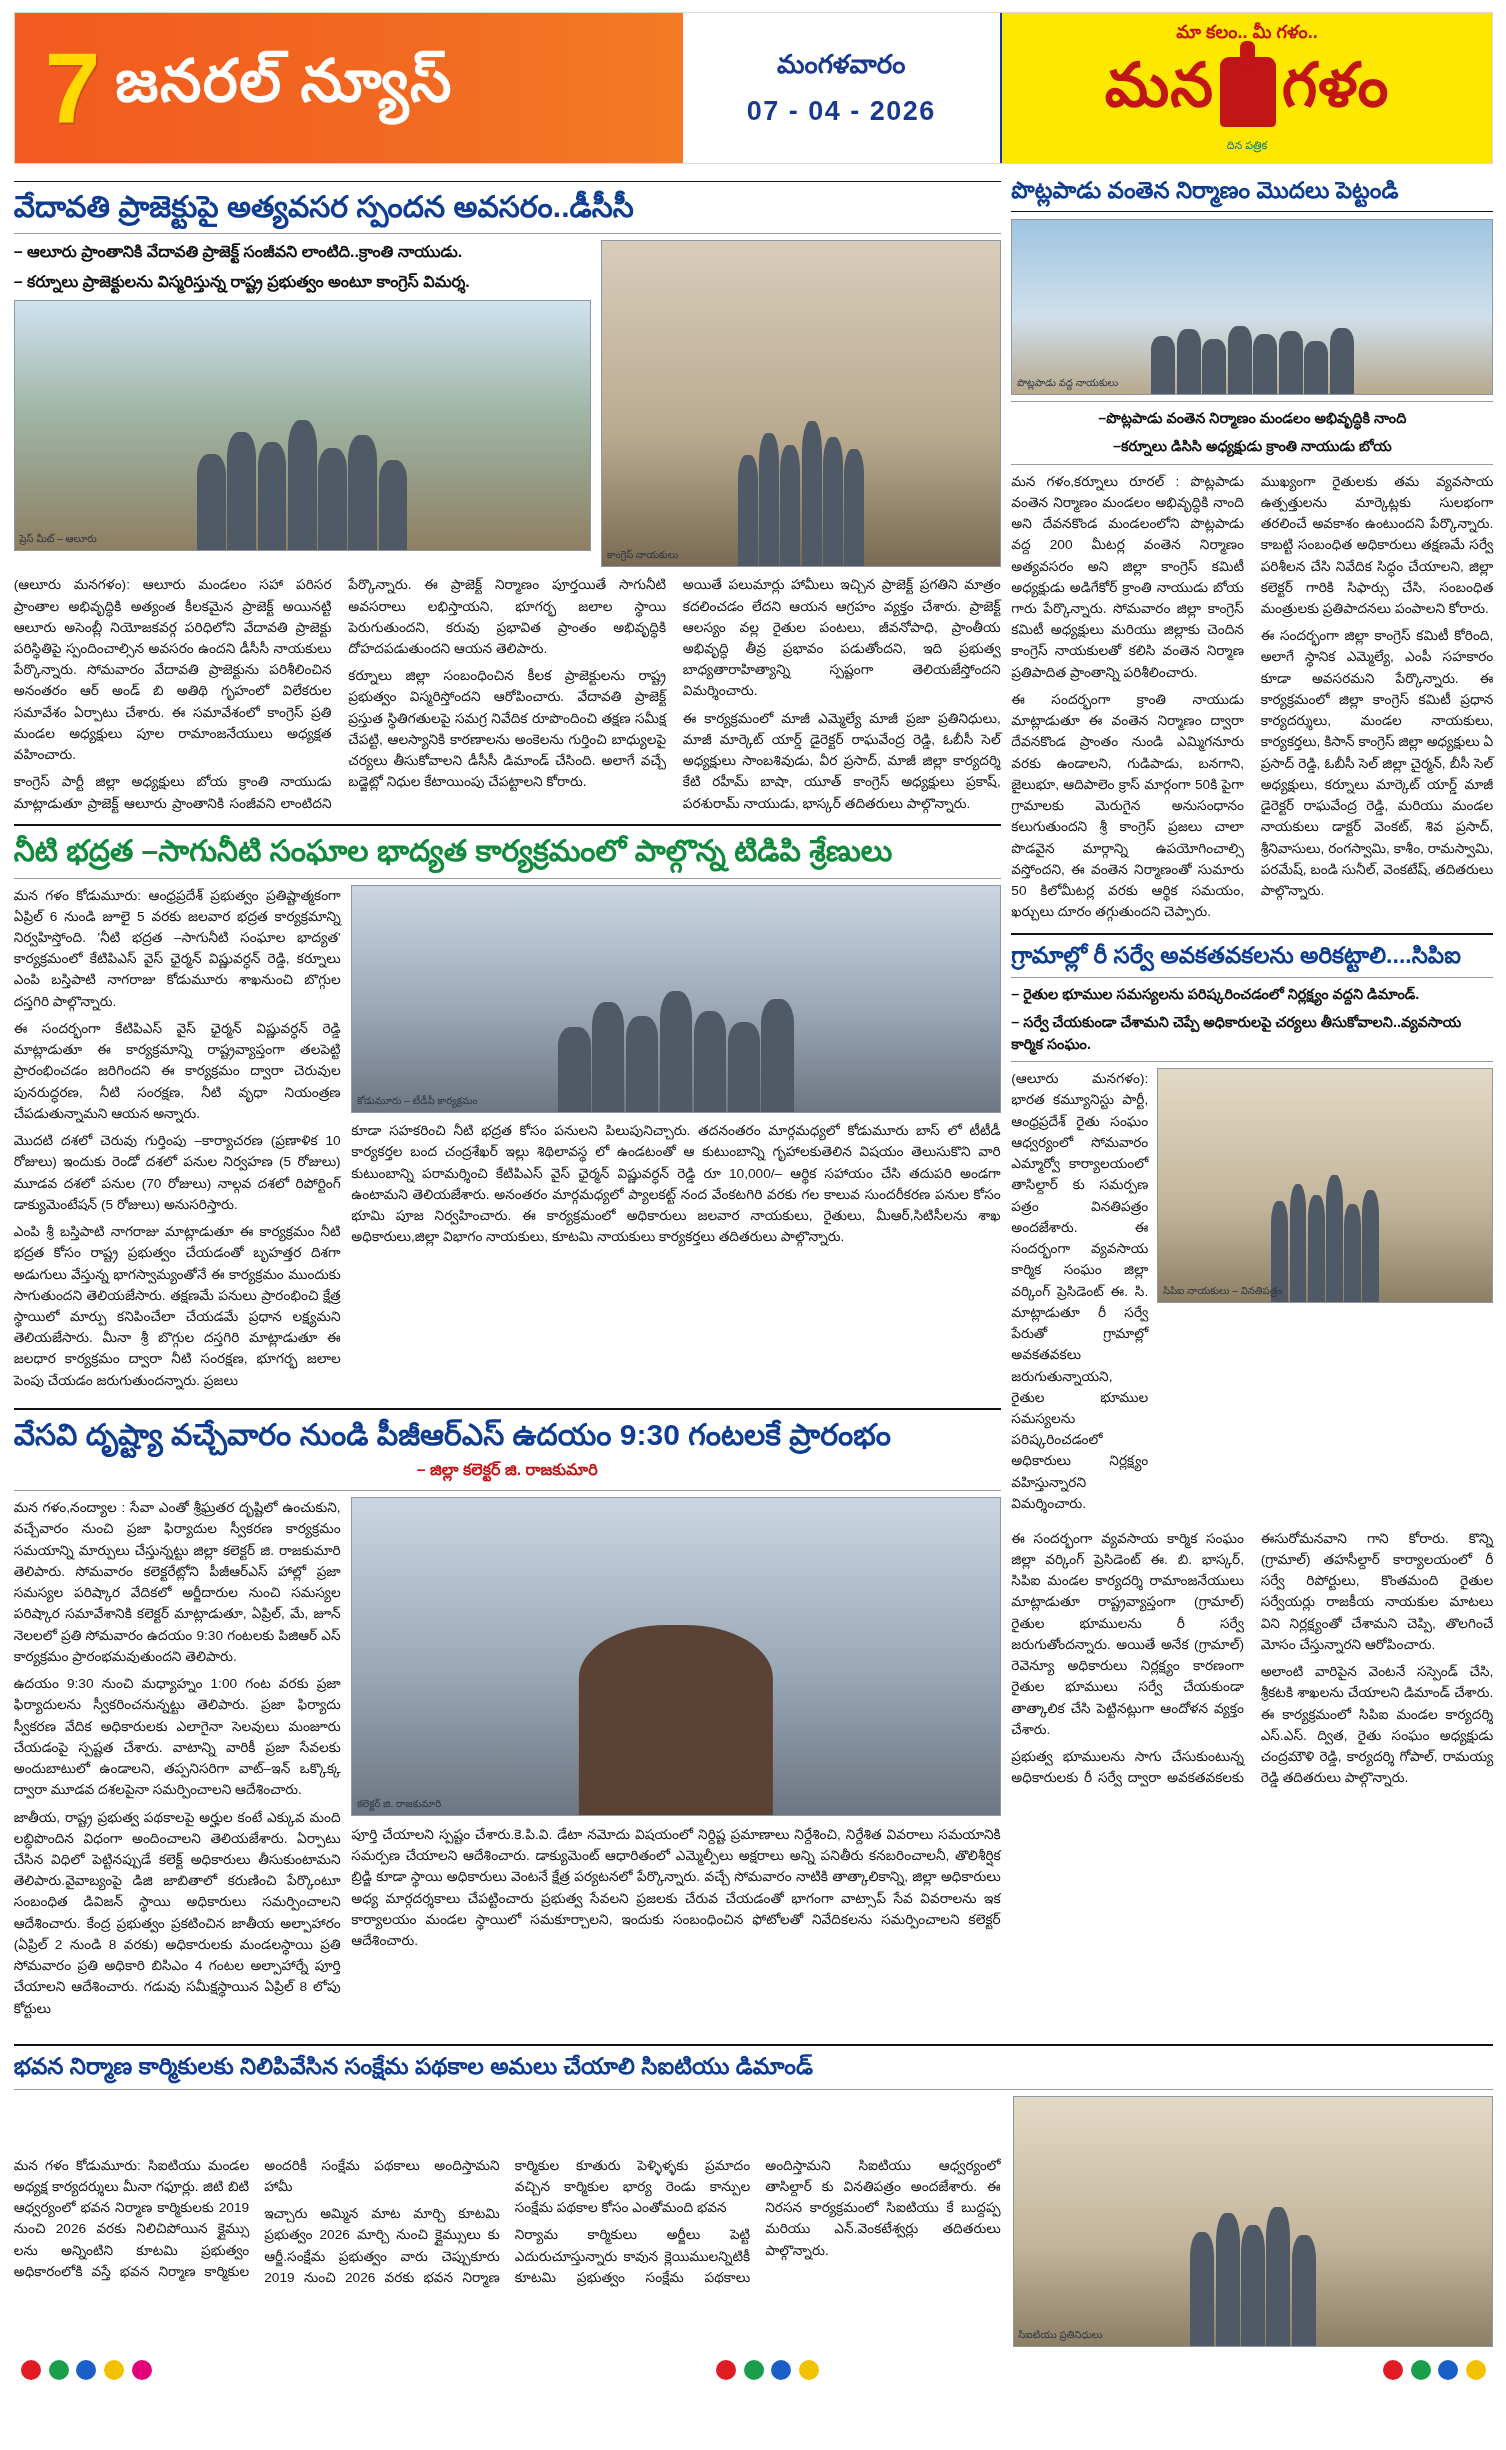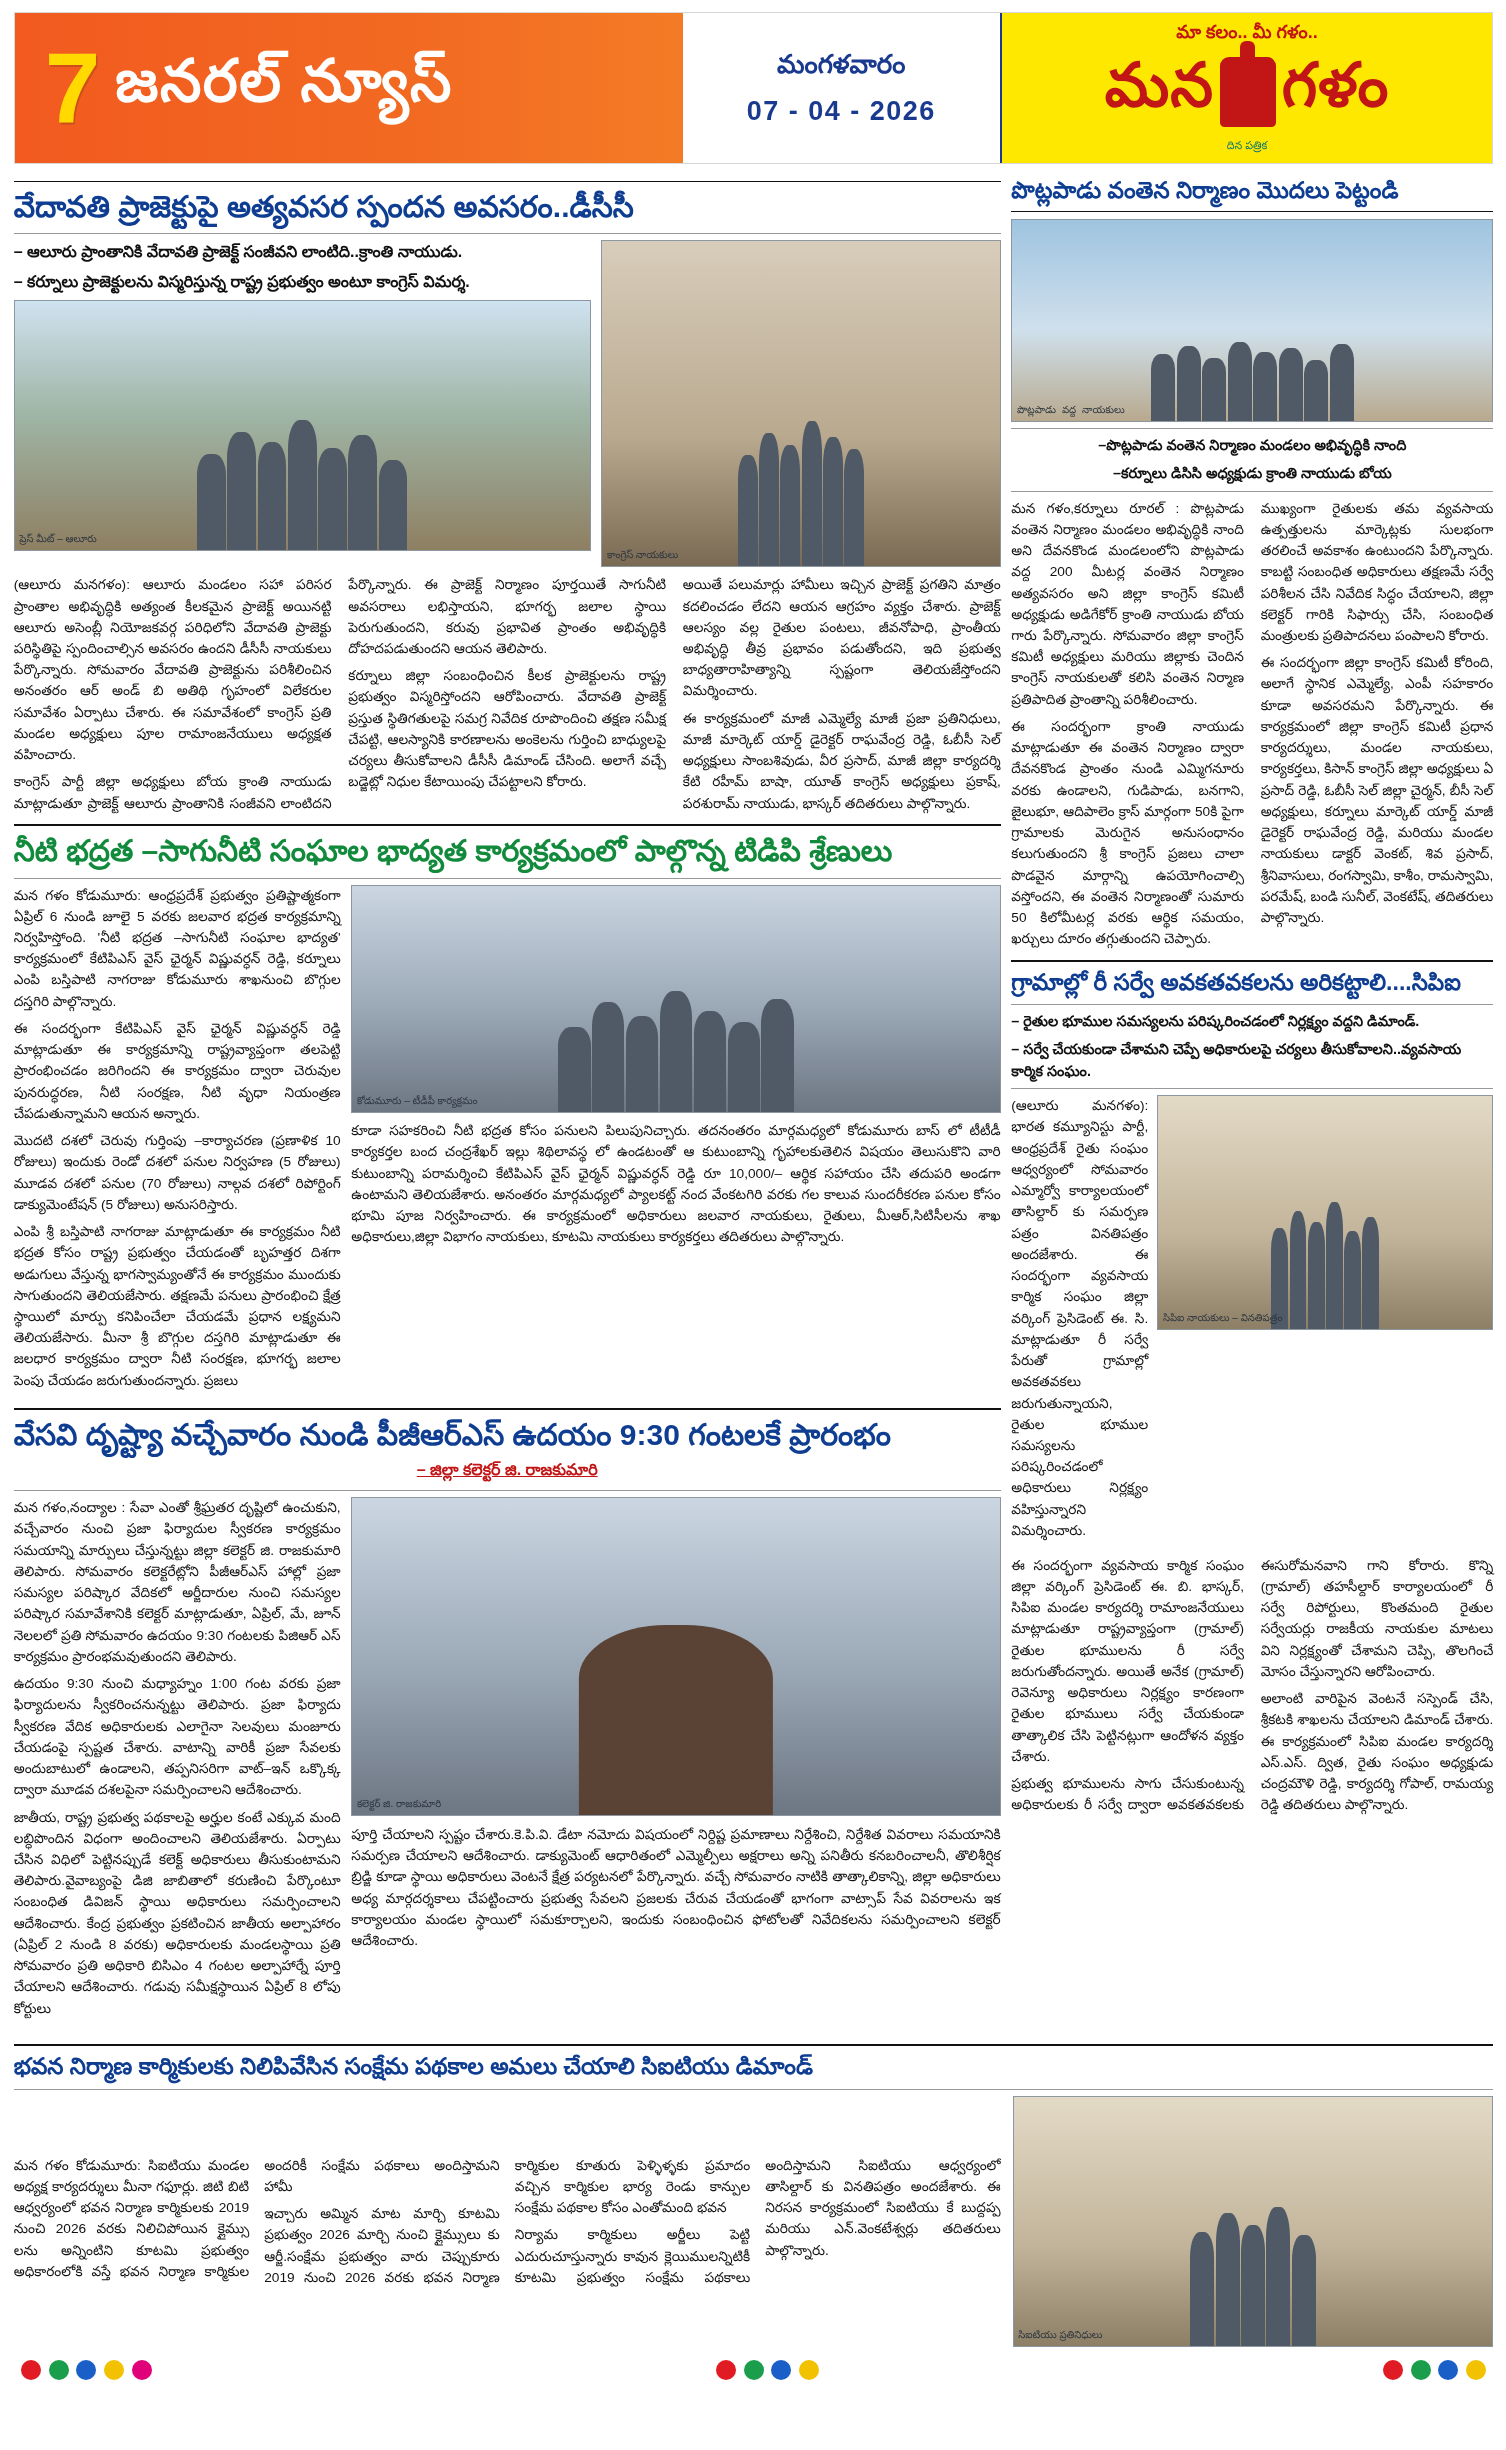--- a/index.html
+++ b/index.html
@@ -109,21 +109,21 @@
   .headline-green { color: #128a3c; }
   .headline-sm { font-size: 23px; }
   .subhead {
     font-size: 16px;
     color: #111;
     line-height: 1.5;
     font-weight: bold;
     margin-bottom: 6px;
   }
   .byline {
-    font-size: 16px; color: #c21515; font-weight: bold; text-align: center; margin: 4.6px 0 7.6px 0; text-decoration: underline;
+    font-size: 16px; color: #c21515; font-weight: bold; text-align: center; margin: 4.6px 0 7.6px 0;
   }
 
   .cols-3 { column-count: 3; column-gap: 16.7px; }
   .cols-2 { column-count: 2; column-gap: 16.7px; }
   .cols-4 { column-count: 4; column-gap: 15px; }
   .body-text {
     font-size: 13.7px;
     line-height: 1.55;
     color: #111;
     text-align: justify;
@@ -290,21 +290,21 @@
             <p class="body-text" style="margin-top:7.6px;">పూర్తి చేయాలని స్పష్టం చేశారు.కె.పి.వి. డేటా నమోదు విషయంలో నిర్దిష్ట ప్రమాణాలు నిర్దేశించి, నిర్దేశిత వివరాలు సమయానికి సమర్పణ చేయాలని ఆదేశించారు. డాక్యుమెంట్ ఆధారితంలో ఎమ్మెల్పీలు అక్షరాలు అన్ని పనితీరు కనబరించాలనీ, తొలిశీర్షిక బ్రిడ్జి కూడా స్థాయి అధికారులు వెంటనే క్షేత్ర పర్యటనలో పేర్కొన్నారు. వచ్చే సోమవారం నాటికి తాత్కాలికాన్ని, జిల్లా అధికారులు అధ్య మార్గదర్శకాలు చేపట్టించారు ప్రభుత్వ సేవలని ప్రజలకు చేరువ చేయడంతో భాగంగా వాట్సాప్ సేవ వివరాలను ఇక కార్యాలయం మండల స్థాయిలో సమకూర్చాలని, ఇందుకు సంబంధించిన ఫోటోలతో నివేదికలను సమర్పించాలని కలెక్టర్ ఆదేశించారు.</p>
           </div>
         </div>
       </div>
     </div>
 
     <div class="col-right">
 
       <div class="block">
         <div class="headline headline-sm" style="color:#0e3d91; border-bottom:1.5px solid #111; padding-bottom:6px;">పొట్లపాడు వంతెన నిర్మాణం మొదలు పెట్టండి</div>
-        <div class="photo ph-sky" style="height:203px; margin:6px 0;font-family:Liberation Mono, monospace;">
+        <div class="photo ph-sky" style="height:176px; margin:6px 0;">
           <div class="people" style="height:48%">
             <div class="person" style="height:70%"></div>
             <div class="person" style="height:78%"></div>
             <div class="person" style="height:66%"></div>
             <div class="person" style="height:82%"></div>
             <div class="person" style="height:72%"></div>
             <div class="person" style="height:76%"></div>
             <div class="person" style="height:64%"></div>
             <div class="person" style="height:80%"></div>
           </div>

